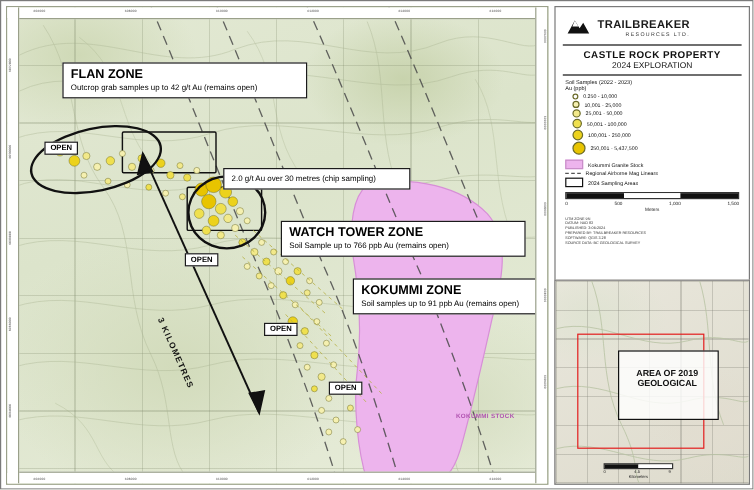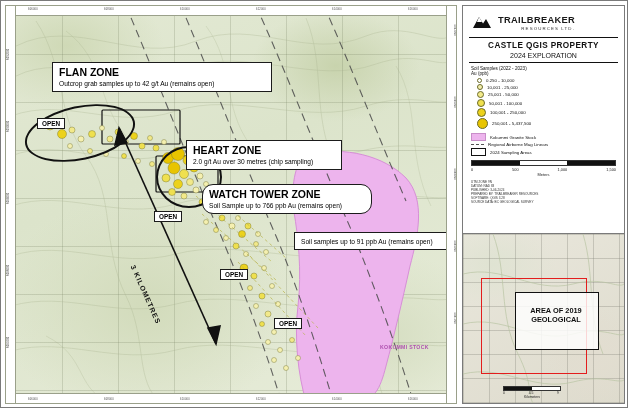--- a/index.html
+++ b/index.html
@@ -223,36 +223,36 @@
     <div class="zone-ellipse" style="left:18px;top:100px;width:108px;height:50px;transform:rotate(-12deg);"></div>
     <div class="zone-ellipse" style="left:150px;top:140px;width:62px;height:58px;"></div>
 
     <div class="open-box" style="left:31px;top:112px;"><span>OPEN</span></div>
     <div class="open-box" style="left:148px;top:205px;"><span>OPEN</span></div>
     <div class="open-box" style="left:214px;top:263px;"><span>OPEN</span></div>
     <div class="open-box" style="left:268px;top:312px;"><span>OPEN</span></div>
 
     <div class="km-label" style="left:130px;top:258px;transform:rotate(66deg);transform-origin:left top;"><span>3 KILOMETRES</span></div>
 
-    <div class="callout" style="left:46px;top:56px;width:220px;">
+    <div class="callout" style="left:46px;top:46px;width:204px;">
       <div class="title">FLAN ZONE</div>
       <div class="sub">Outcrop grab samples up to 42 g/t Au  (remains open)</div>
     </div>
 
     <div class="callout" style="left:180px;top:134px;width:156px;">
-      <div class="title">HEART ZONE</div>
       <div class="sub">2.0 g/t Au over 30 metres (chip sampling)</div>
     </div>
 
-    <div class="callout" style="left:196px;top:178px;width:170px;border-radius:11px;">
+    <div class="callout" style="left:228px;top:178px;width:204px;">
       <div class="title">WATCH TOWER ZONE</div>
       <div class="sub">Soil Sample up to 766 ppb Au (remains open)</div>
     </div>
 
     <div class="callout" style="left:288px;top:226px;width:156px;">
+      <div class="title">KOKUMMI ZONE</div>
       <div class="sub">Soil samples up to 91 ppb Au (remains open)</div>
     </div>
 
     <div class="stock-label" style="left:374px;top:338px;"><span>KOKUMMI STOCK</span></div>
 
     <div class="tickband tick-top"></div>
     <div class="tickband tick-bot"></div>
     <div class="tickband tick-left"></div>
     <div class="tickband tick-right"></div>
 
@@ -288,21 +288,21 @@
       <svg class="brand-mark" viewBox="0 0 44 36">
         <polygon points="4,30 16,8 24,21 30,12 40,30" fill="#111"></polygon>
         <polygon points="16,8 22,18 12,18" fill="#fff"></polygon>
       </svg>
       <div>
         <div class="brand-txt">TRAILBREAKER</div>
         <div class="brand-sub">RESOURCES LTD.</div>
       </div>
     </div>
     <div class="rule"></div>
-    <div class="prop-title">CASTLE QGIS PROPERTY</div>
+    <div class="prop-title">CASTLE ROCK PROPERTY</div>
     <div class="prop-sub">2024 EXPLORATION</div>
     <div class="rule"></div>
 
     <div class="leg-head">Soil Samples (2022 - 2023)</div>
     <div class="leg-sub">Au (ppb)</div>
 
     <div class="leg-row">
       <span class="dot" style="width:3px;height:3px;background:#ffffff;"></span>
       <span class="leg-txt">0.250 - 10,000</span>
     </div>

